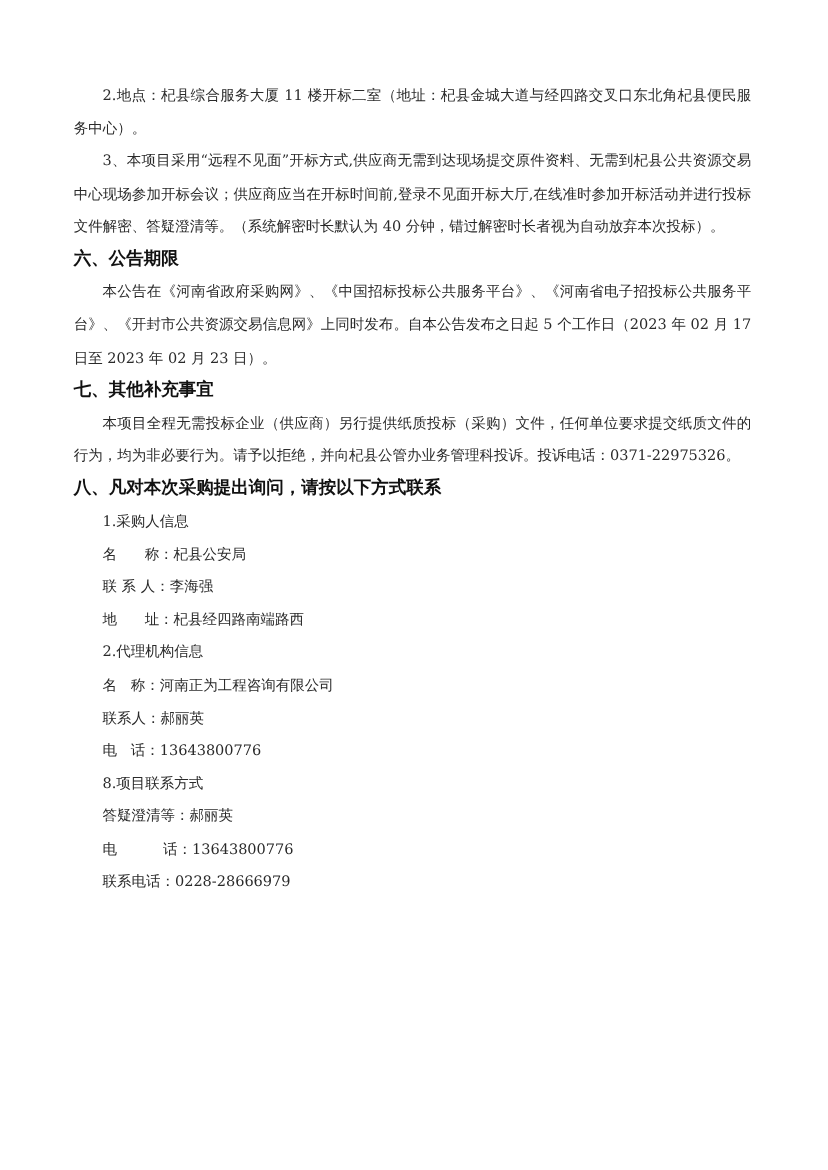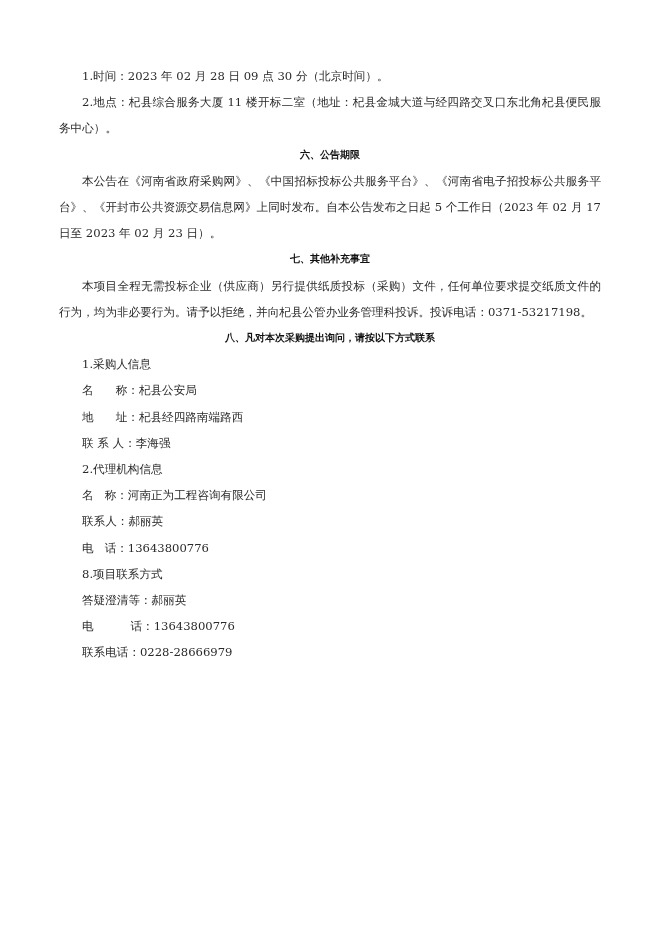--- a/index.html
+++ b/index.html
@@ -6,43 +6,43 @@
   body { width: 662px; height: 936px; position: relative; overflow: hidden; }
   .page {
     position: absolute; left: 59px; top: 63px; width: 542px;
     font-family: "DejaVu Serif", "Liberation Serif", serif;
     font-size: 11.6px; color: #2a2a2a; line-height: 26.2px;
   }
   .p { margin: 0; text-align: justify; text-justify: inter-character; }
   .indent { text-indent: 23px; }
   .heading {
     margin: 0; font-family: "DejaVu Sans", "Liberation Sans", sans-serif;
-    font-weight: bold; font-size: 10px; color: #111; line-height: 26.2px; text-align: center;
+    font-weight: bold; font-size: 14px; color: #111; line-height: 26.2px;
   }
   .item { margin: 0; padding-left: 23px; white-space: pre; }
 </style>
 </head>
 <body>
 
 <div class="page">
-  <p class="p indent">1.时间：2023 年 02 月 28 日 09 点 30 分（北京时间）。</p>
   <p class="p indent">2.地点：杞县综合服务大厦 11 楼开标二室（地址：杞县金城大道与经四路交叉口东北角杞县便民服务中心）。</p>
+  <p class="p indent">3、本项目采用“远程不见面”开标方式,供应商无需到达现场提交原件资料、无需到杞县公共资源交易中心现场参加开标会议；供应商应当在开标时间前,登录不见面开标大厅,在线准时参加开标活动并进行投标文件解密、答疑澄清等。（系统解密时长默认为 40 分钟，错过解密时长者视为自动放弃本次投标）。</p>
 
   <p class="heading">六、公告期限</p>
   <p class="p indent">本公告在《河南省政府采购网》、《中国招标投标公共服务平台》、《河南省电子招投标公共服务平台》、《开封市公共资源交易信息网》上同时发布。自本公告发布之日起 5 个工作日（2023 年 02 月 17  日至 2023 年 02 月 23 日）。</p>
 
   <p class="heading">七、其他补充事宜</p>
-  <p class="p indent">本项目全程无需投标企业（供应商）另行提供纸质投标（采购）文件，任何单位要求提交纸质文件的行为，均为非必要行为。请予以拒绝，并向杞县公管办业务管理科投诉。投诉电话：0371-53217198。</p>
+  <p class="p indent">本项目全程无需投标企业（供应商）另行提供纸质投标（采购）文件，任何单位要求提交纸质文件的行为，均为非必要行为。请予以拒绝，并向杞县公管办业务管理科投诉。投诉电话：0371-22975326。</p>
 
   <p class="heading">八、凡对本次采购提出询问，请按以下方式联系</p>
 
   <p class="item">1.采购人信息</p>
   <p class="item">名      称：杞县公安局</p>
+  <p class="item">联 系 人：李海强</p>
   <p class="item">地      址：杞县经四路南端路西</p>
-  <p class="item">联 系 人：李海强</p>
 
   <p class="item">2.代理机构信息</p>
   <p class="item">名   称：河南正为工程咨询有限公司</p>
   <p class="item">联系人：郝丽英</p>
   <p class="item">电   话：13643800776</p>
 
   <p class="item">8.项目联系方式</p>
   <p class="item">答疑澄清等：郝丽英</p>
   <p class="item">电          话：13643800776</p>
 

